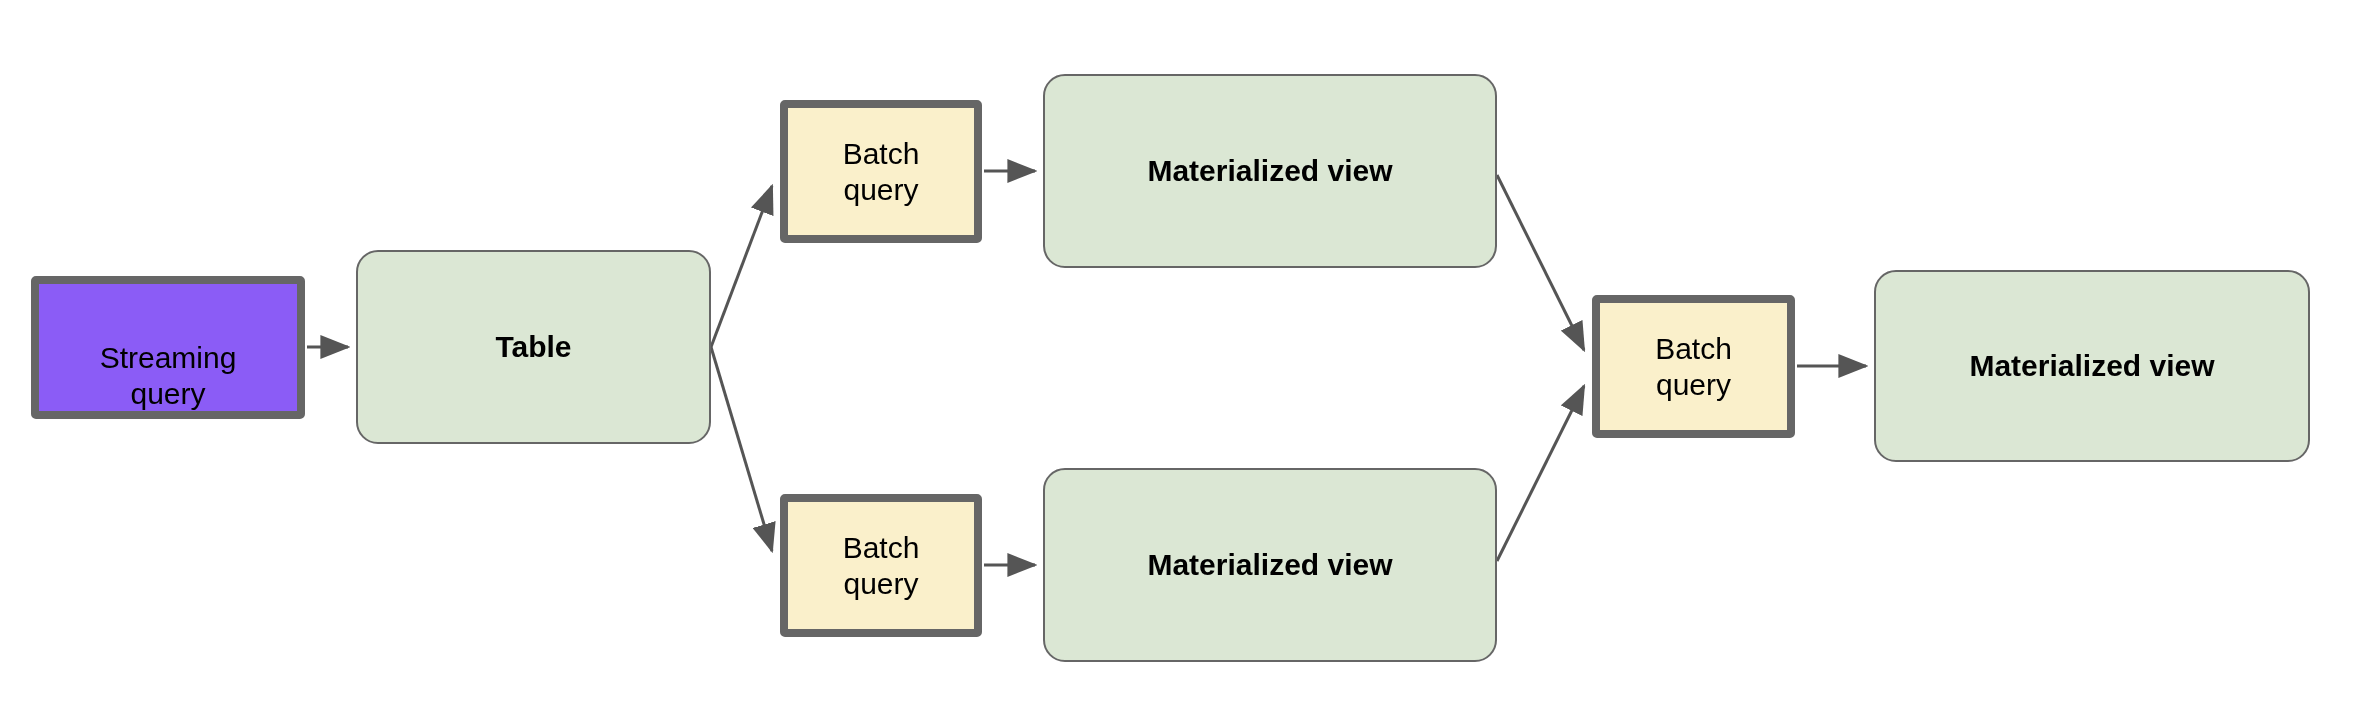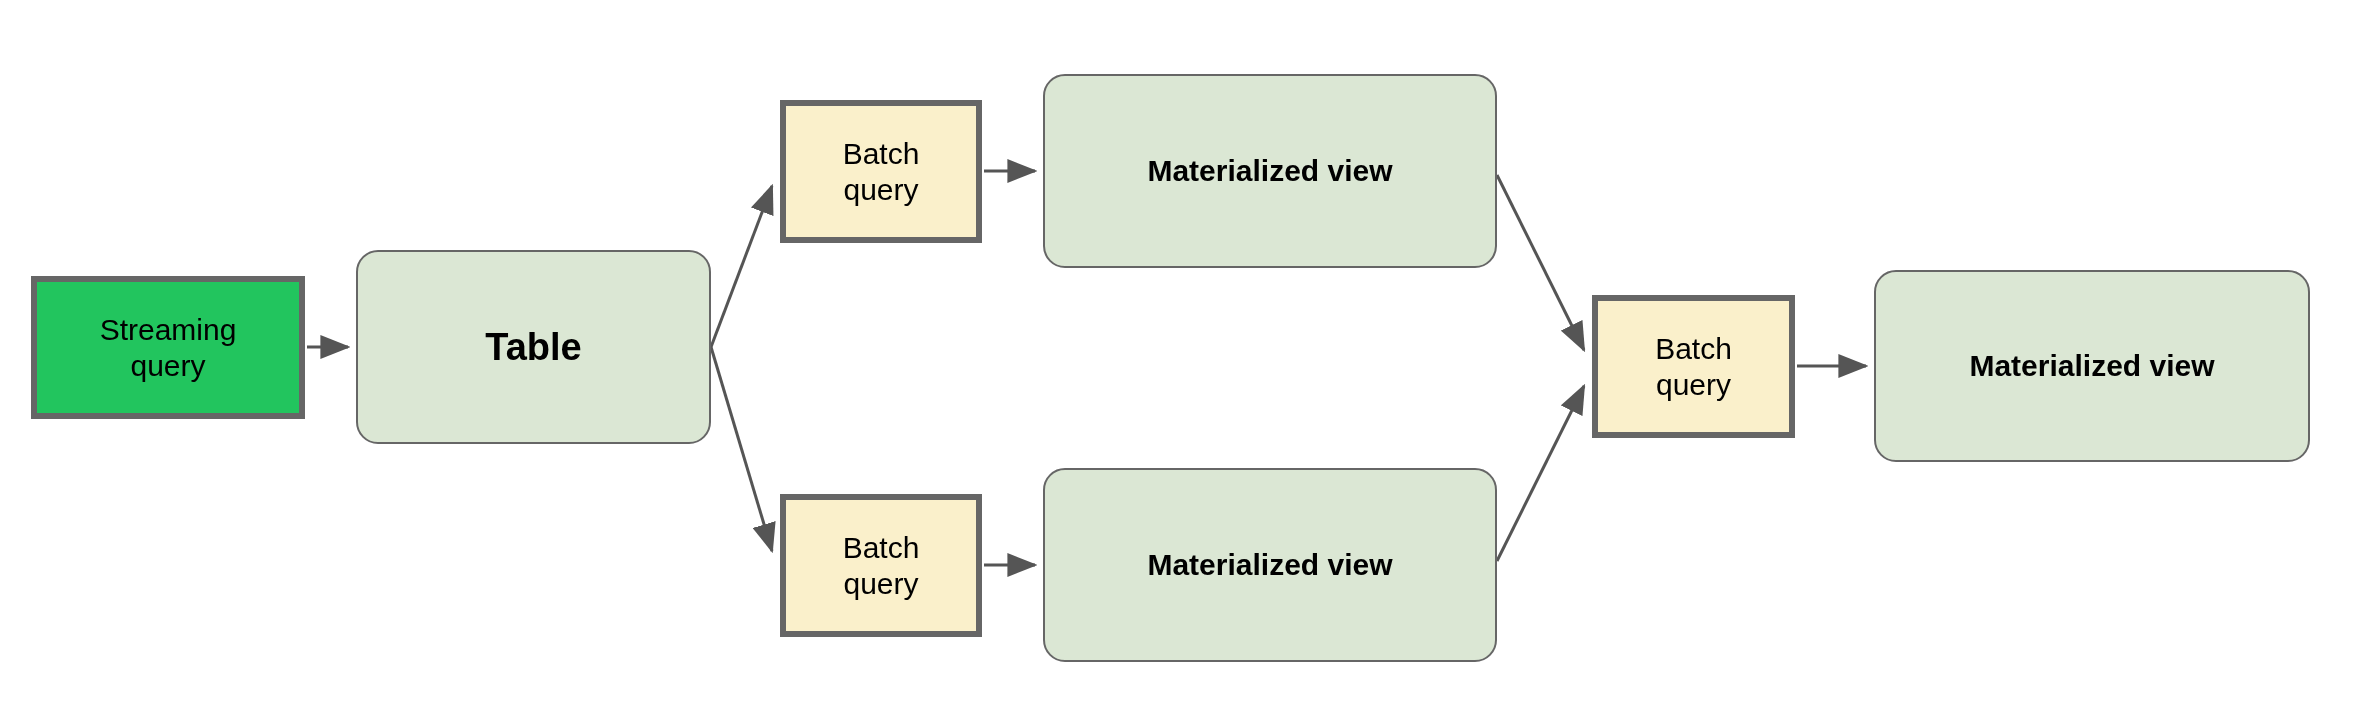--- a/index.html
+++ b/index.html
@@ -31,22 +31,22 @@
     align-items: center;
     justify-content: center;
     text-align: center;
     color: #000000;
     line-height: 1.18;
     z-index: 2;
     white-space: pre-line;
   }
   .node-query {
     background: #faf0cb;
-    border: 6px solid #a3a3a3;
-    border-radius: 0;
+    border: 8px solid #a3a3a3;
+    border-radius: 5px;
   }
   .node-data {
     background: #dbe7d4;
     border: 2px solid #666666;
     border-radius: 22px;
     font-weight: bold;
   }
   .node-label {
     display: block;
     white-space: pre-line;
@@ -68,26 +68,26 @@
         <polyline points="711,347 772,186"></polyline>
         <polyline points="711,347 772,551"></polyline>
         <polyline points="984,171 1035,171"></polyline>
         <polyline points="984,565 1035,565"></polyline>
         <polyline points="1497,175 1584,350"></polyline>
         <polyline points="1497,561 1584,386"></polyline>
         <polyline points="1797,366 1866,366"></polyline>
       </g>
   </svg>
 
-  <div class="node node-query" style="left: 31px; top: 276px; width: 274px; height: 143px; font-size: 30px; background: #22c55e; border-color: rgb(102, 102, 102); color: rgb(0, 0, 0);">
+  <div class="node node-query" style="left: 31px; top: 276px; width: 274px; height: 143px; font-size: 30px; background: #8b5cf6; border-color: rgb(102, 102, 102); color: rgb(0, 0, 0); align-items: flex-end;">
     <span class="node-label">Streaming
 query</span>
   </div>
 
-  <div class="node node-data" style="left: 356px; top: 250px; width: 355px; height: 194px; font-size: 38px; background: rgb(219, 231, 212); border-color: rgb(102, 102, 102); color: rgb(0, 0, 0);">
+  <div class="node node-data" style="left: 356px; top: 250px; width: 355px; height: 194px; font-size: 30px; background: rgb(219, 231, 212); border-color: rgb(102, 102, 102); color: rgb(0, 0, 0);">
     <span class="node-label">Table</span>
   </div>
 
   <div class="node node-query" style="left: 780px; top: 100px; width: 202px; height: 143px; font-size: 30px; background: rgb(250, 240, 203); border-color: rgb(102, 102, 102); color: rgb(0, 0, 0);">
     <span class="node-label">Batch
 query</span>
   </div>
 
   <div class="node node-data" style="left: 1043px; top: 74px; width: 454px; height: 194px; font-size: 30px; background: rgb(219, 231, 212); border-color: rgb(102, 102, 102); color: rgb(0, 0, 0);">
     <span class="node-label">Materialized view</span>

